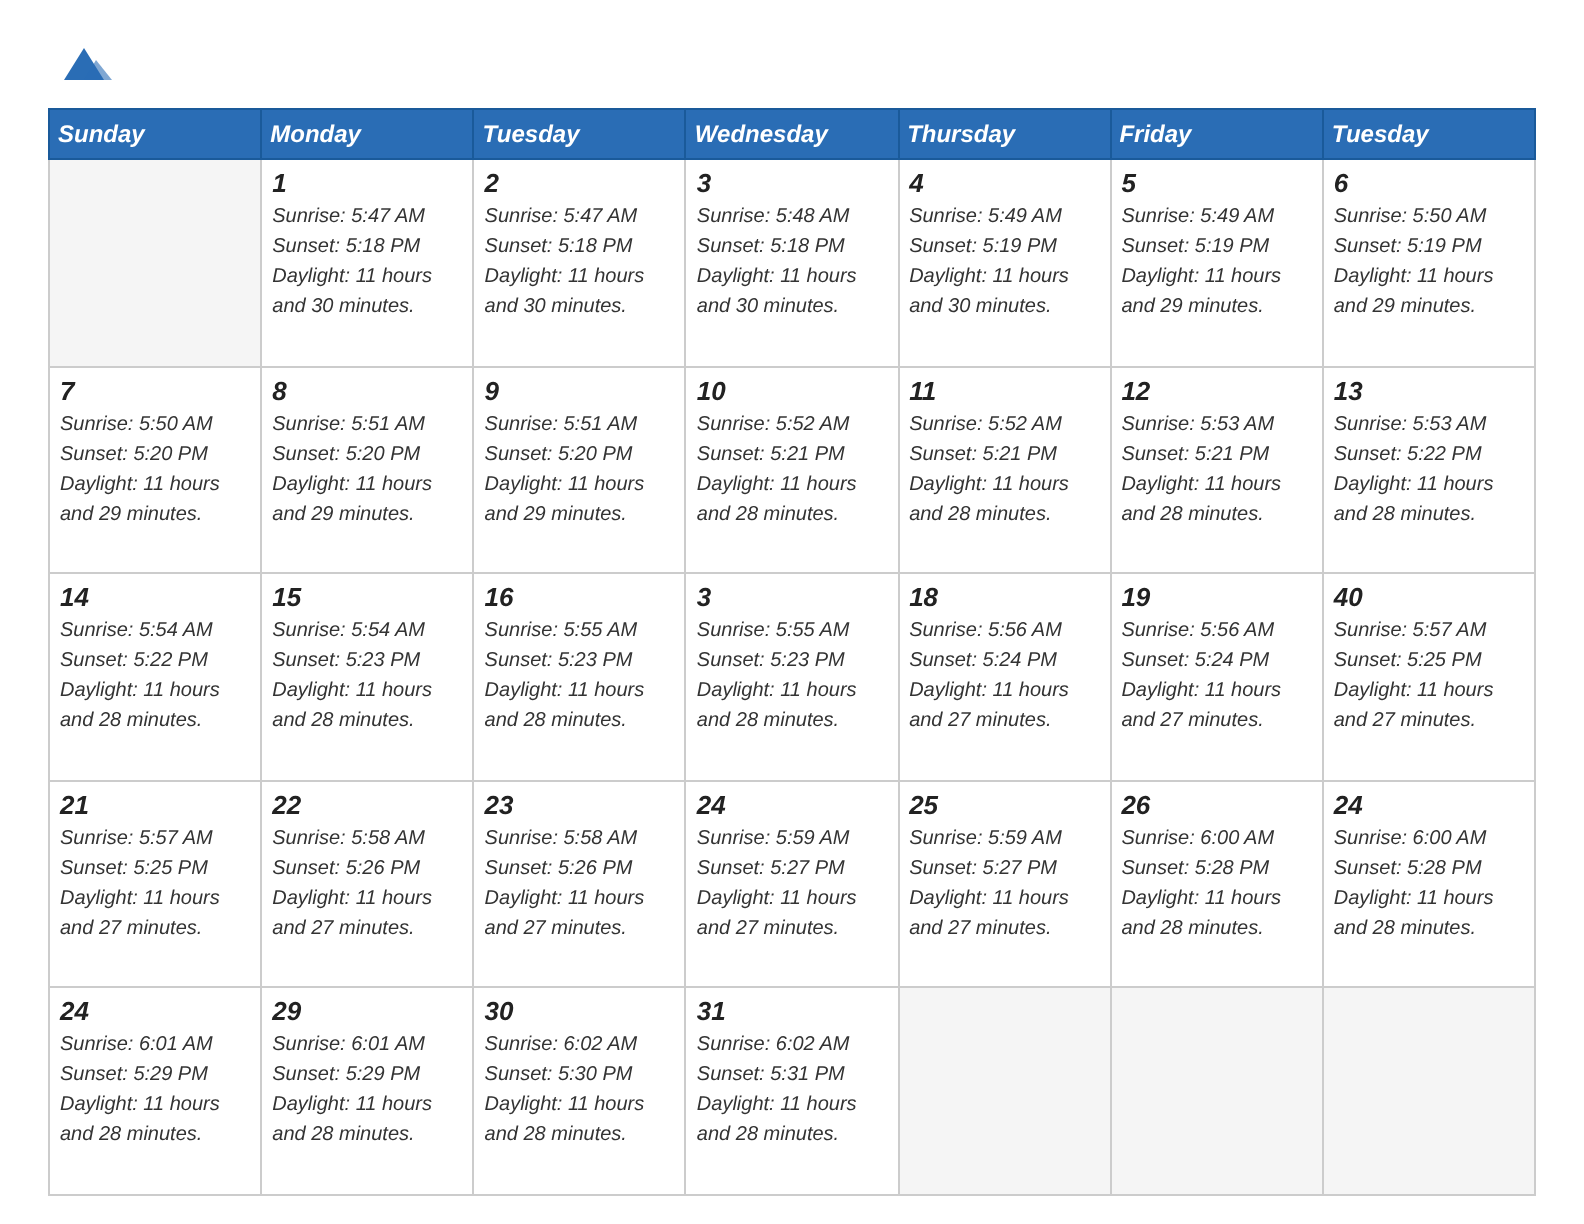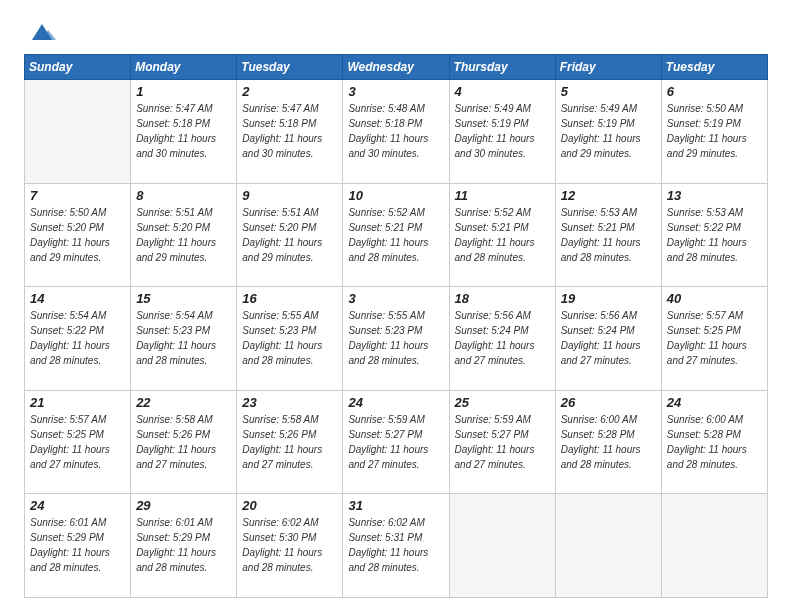--- a/index.html
+++ b/index.html
@@ -341,21 +341,21 @@
 and 28 minutes.</div>
           </td>
           <td>
             <div class="day-num">29</div>
             <div class="day-info" style="white-space: pre-line;">Sunrise: 6:01 AM
 Sunset: 5:29 PM
 Daylight: 11 hours
 and 28 minutes.</div>
           </td>
           <td>
-            <div class="day-num">20</div>
+            <div class="day-num">30</div>
             <div class="day-info" style="white-space: pre-line;">Sunrise: 6:02 AM
 Sunset: 5:30 PM
 Daylight: 11 hours
 and 28 minutes.</div>
           </td>
           <td>
             <div class="day-num">31</div>
             <div class="day-info" style="white-space: pre-line;">Sunrise: 6:02 AM
 Sunset: 5:31 PM
 Daylight: 11 hours

